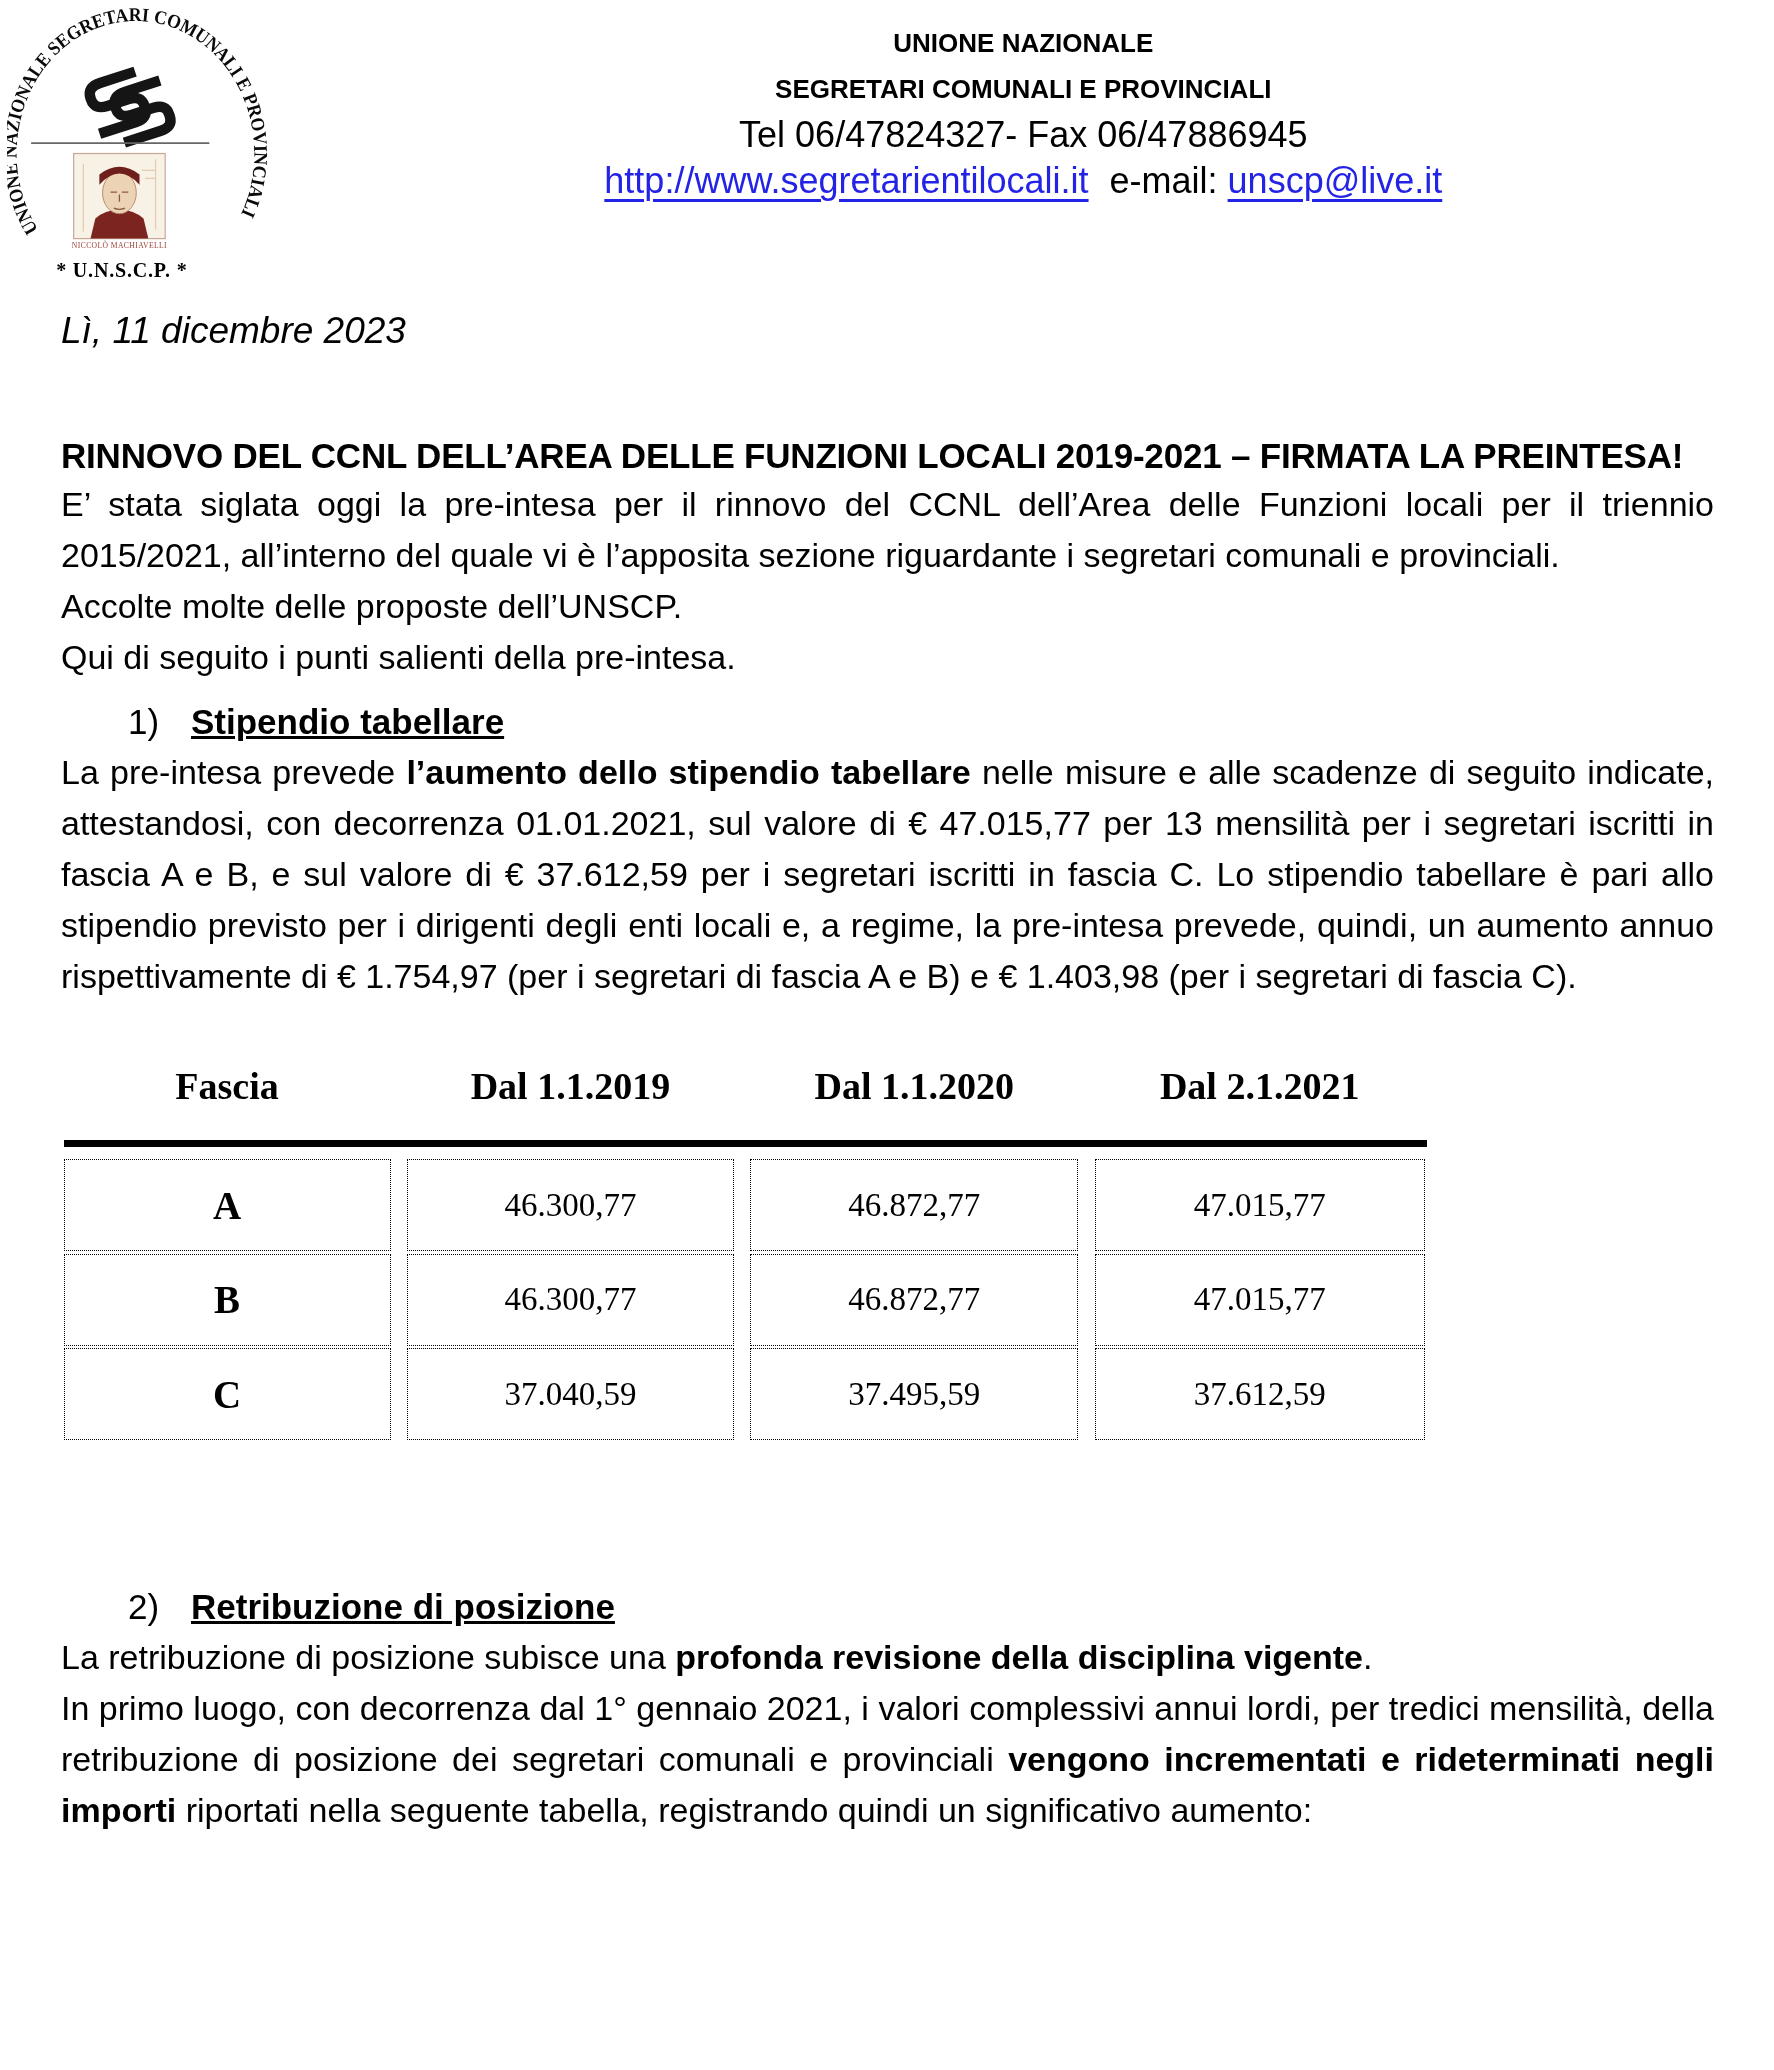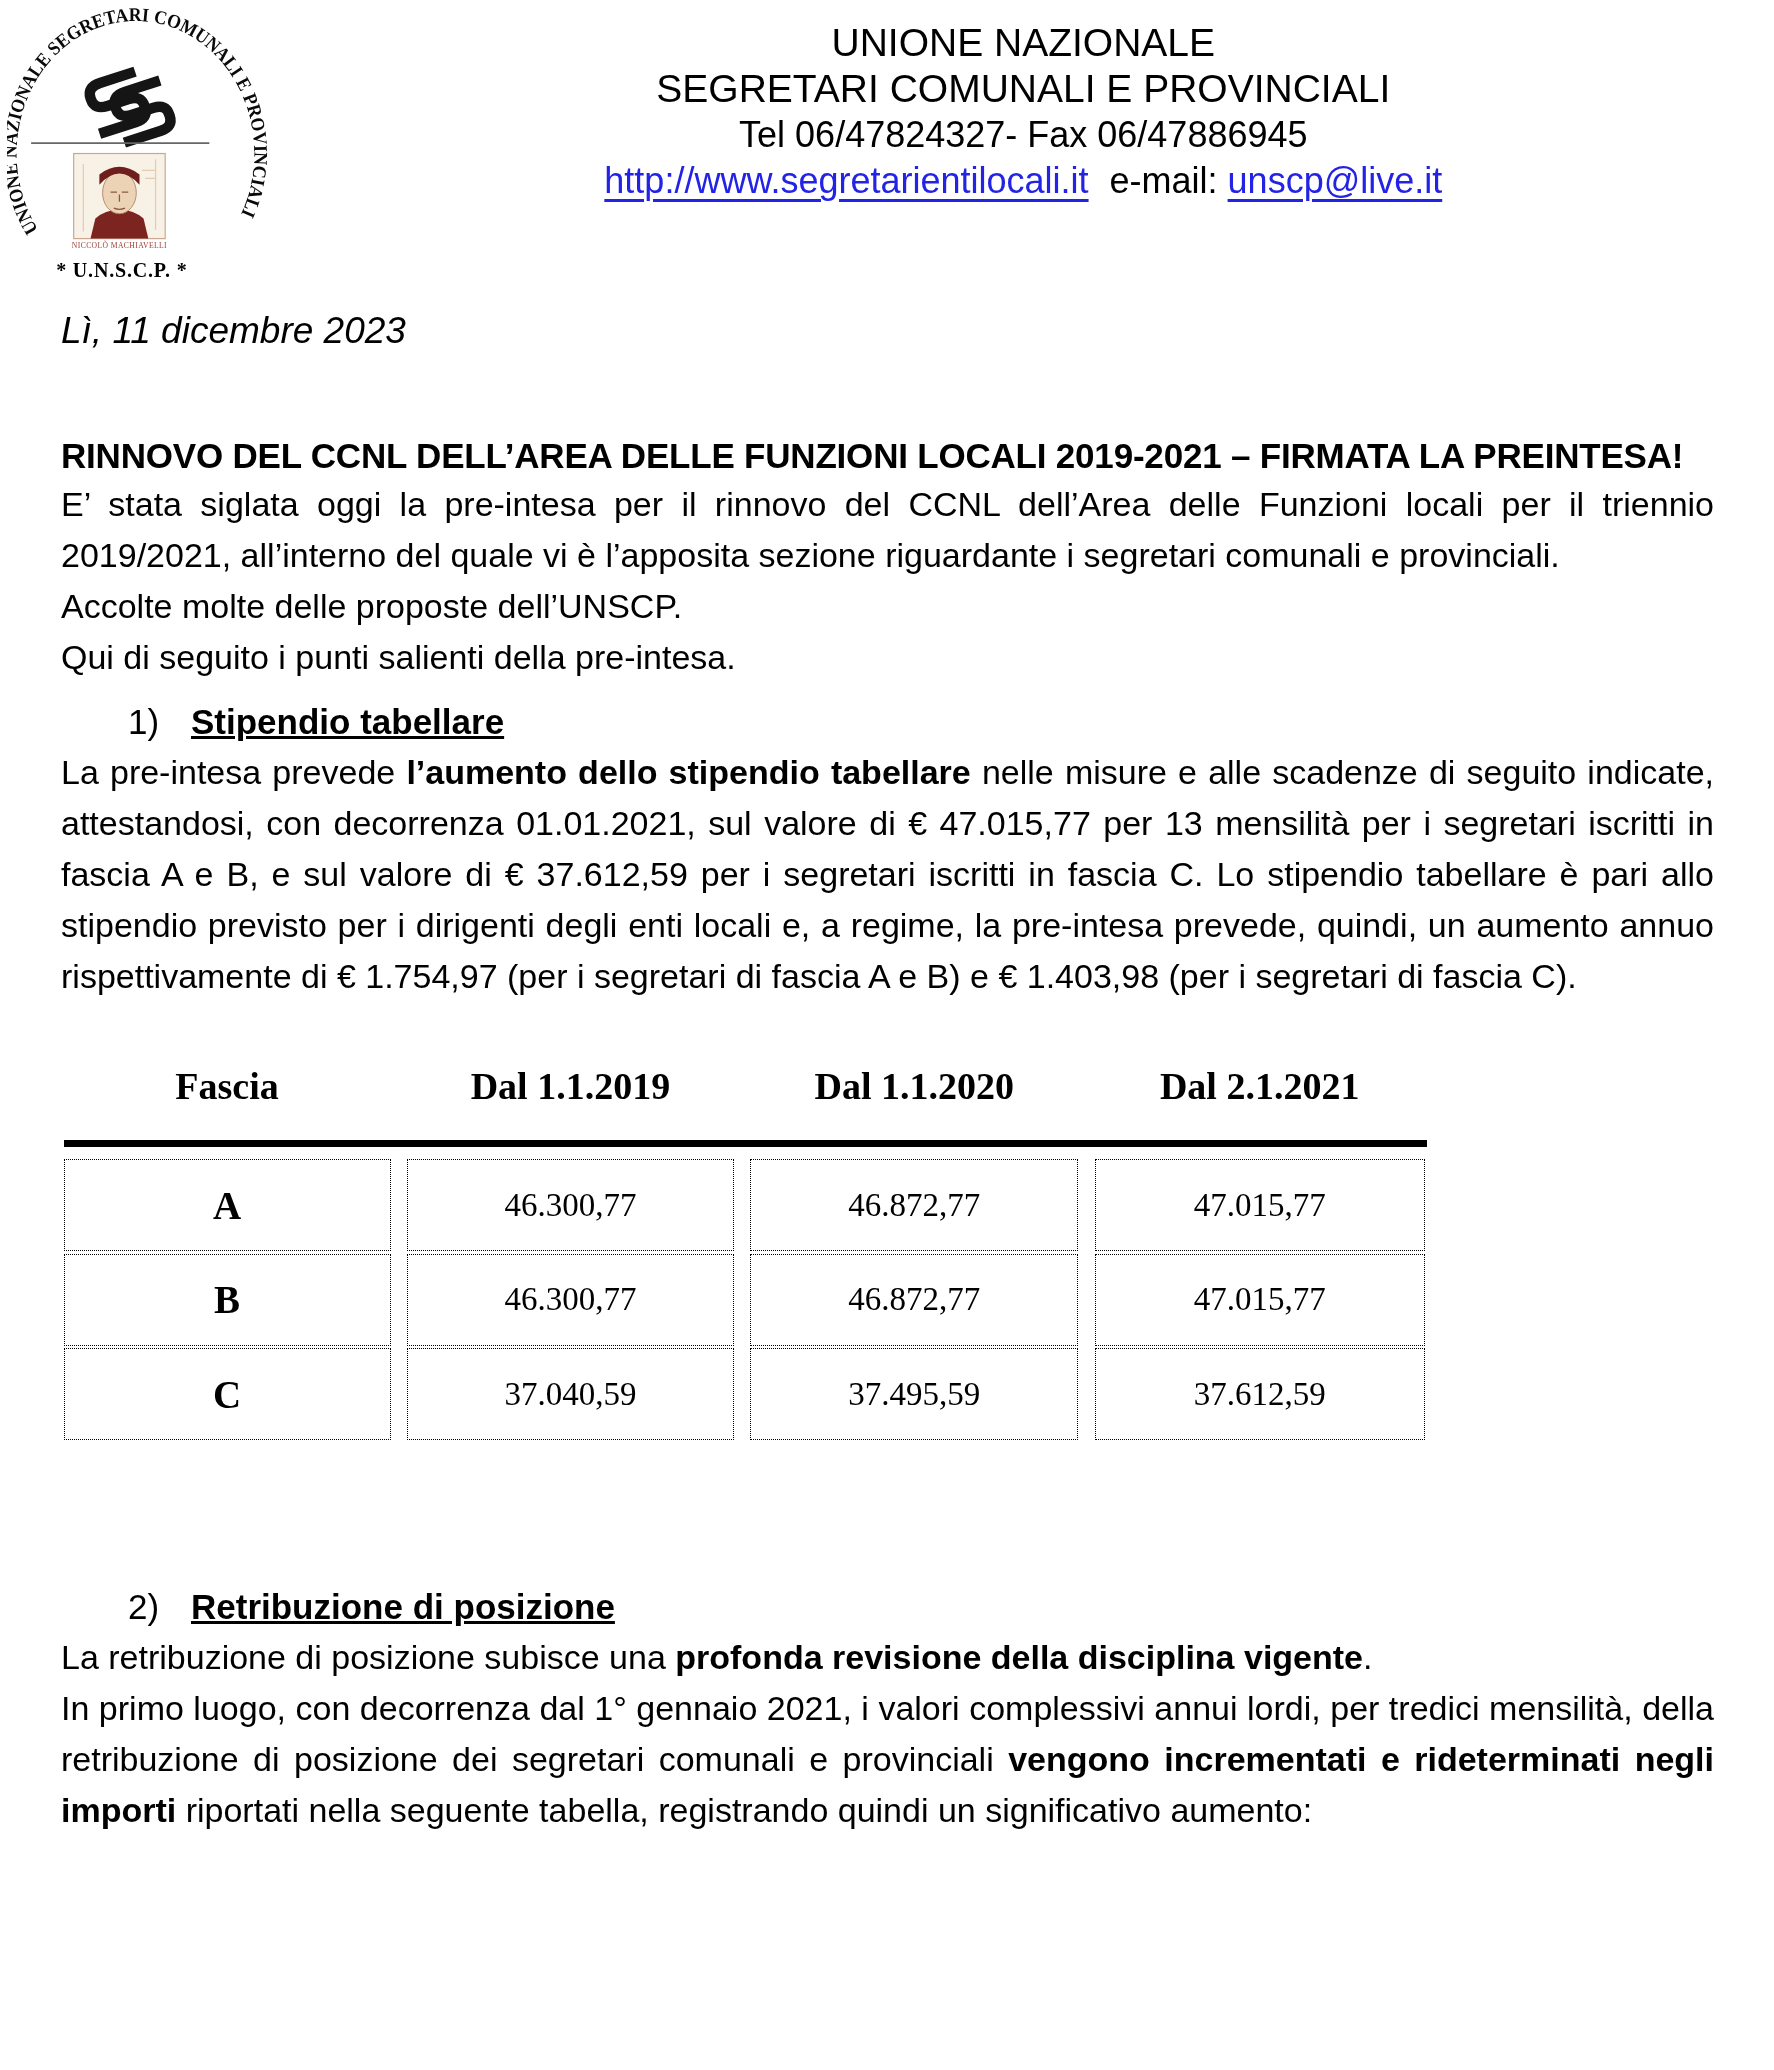--- a/index.html
+++ b/index.html
@@ -9,21 +9,21 @@
     background:#ffffff;
     color:#000;
     font-family:"Liberation Sans",sans-serif;
     overflow:hidden;
     margin:0 auto;
   }
   
   .letterhead{display:flex;height:298px;}
   .logo-wrap{flex:0 0 271px;padding:5px 0 0 6.6px;box-sizing:border-box;}
   .org-block{flex:1;text-align:center;padding-top:20px;}
-  .org-line{font-size:39px;font-weight:normal;line-height:46px;}
+  .org-line{font-size:26px;font-weight:bold;line-height:46px;}
   .phone-line{font-size:36px;line-height:46px;}
   .links-line{font-size:36px;line-height:46px;}
   .doc-link{
     color:var(--link-color,#2323e6);
     text-decoration:underline;
     text-decoration-thickness:2.5px;
     text-underline-offset:5.8px;
     cursor:pointer;
   }
   .email-prefix{margin-left:21px;text-align:center;}
@@ -104,21 +104,21 @@
       </div>
     </div>
   </div>
 
   <div class="content">
 
     <div class="date-line">Lì, 11 dicembre 2023</div>
 
     <h1 class="doc-title">RINNOVO DEL CCNL DELL’AREA DELLE FUNZIONI LOCALI 2019-2021 – FIRMATA LA PREINTESA!</h1>
 
-    <p class="body-par mt-p1"><span>E’ stata siglata oggi la pre-intesa per il rinnovo del CCNL dell’Area delle Funzioni locali per il triennio 2019/2021, all’interno del quale vi è l’apposita sezione riguardante i segretari comunali e provinciali.</span></p>
+    <p class="body-par mt-p1"><span>E’ stata siglata oggi la pre-intesa per il rinnovo del CCNL dell’Area delle Funzioni locali per il triennio 2015/2021, all’interno del quale vi è l’apposita sezione riguardante i segretari comunali e provinciali.</span></p>
 
     <p class="body-par no-just mt-p2"><span>Accolte molte delle proposte dell’UNSCP.</span></p>
 
     <p class="body-par no-just mt-p3"><span>Qui di seguito i punti salienti della pre-intesa.</span></p>
 
     <div class="sec-heading">
       <span class="sec-num">1)</span><span class="sec-title">Stipendio tabellare</span>
     </div>
 
     <p class="body-par mt-p4"><span>La pre-intesa prevede </span><b>l’aumento dello stipendio tabellare</b><span> nelle misure e alle scadenze di seguito indicate, attestandosi, con decorrenza 01.01.2021, sul valore di € 47.015,77 per 13 mensilità per i segretari iscritti in fascia A e B, e sul valore di € 37.612,59 per i segretari iscritti in fascia C. Lo stipendio tabellare è pari allo stipendio previsto per i dirigenti degli enti locali e, a regime, la pre-intesa prevede, quindi, un aumento annuo rispettivamente di € 1.754,97 (per i segretari di fascia A e B) e € 1.403,98 (per i segretari di fascia C).</span></p>

